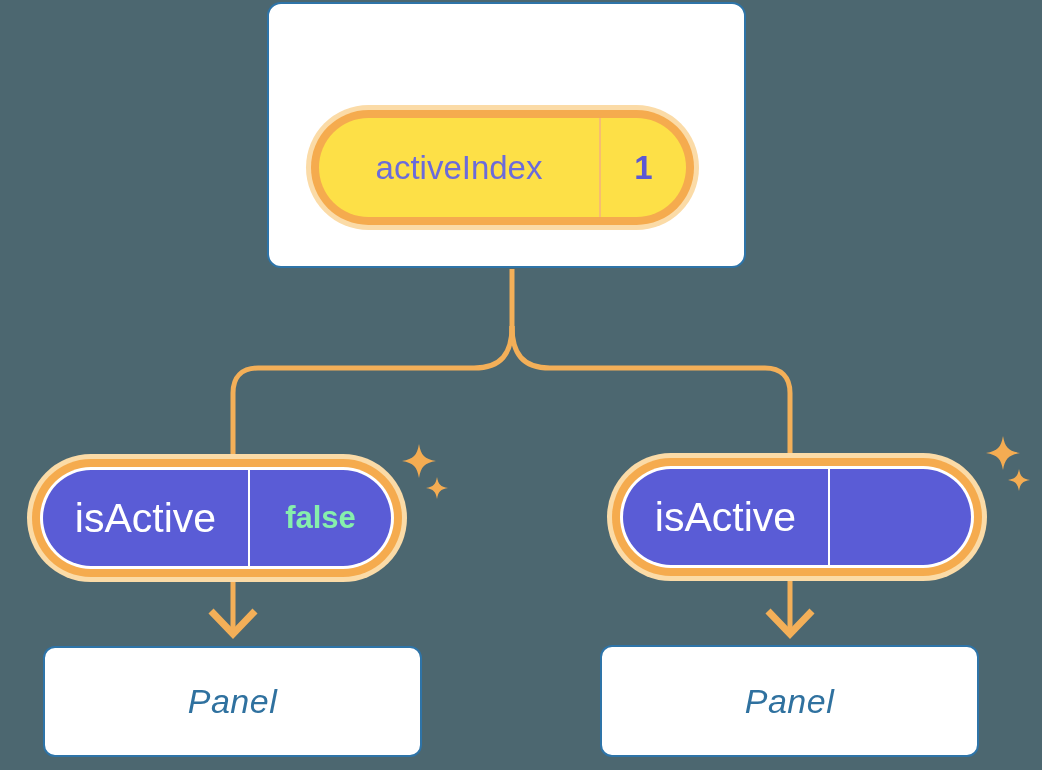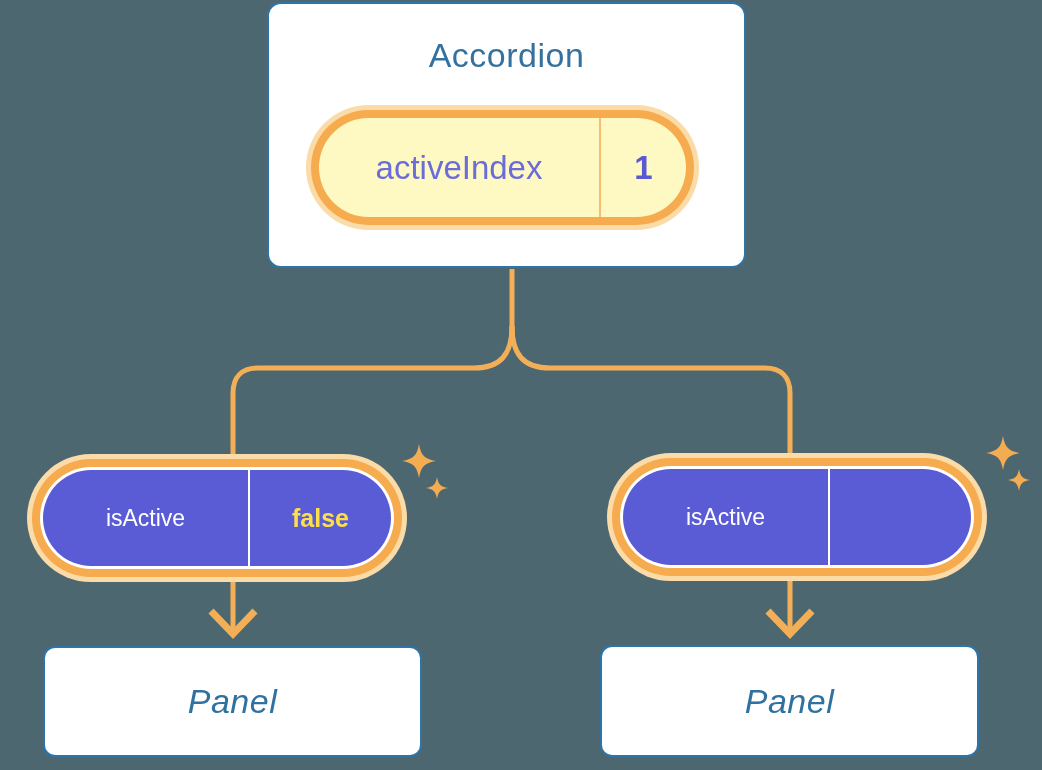--- a/index.html
+++ b/index.html
@@ -90,41 +90,41 @@
     align-items: center;
     justify-content: center;
   }
 
   
   .state-pill {
     position: absolute;
     left: 37px; top: 101px;
     width: 393px; height: 125px;
   }
-  .state-core { background: #fef9c3; }
+  .state-core { background: #fde047; }
   .state-label-cell { width: 280px; }
   .state-divider { width: 2px; background: #F7BD70; }
   .state-value-cell { flex: 1; }
   .state-label { color: #6B6BDB; font-size: 33px; }
   .state-value { color: #5B58D4; font-size: 33px; font-weight: 700; }
 
   
   .prop-pill {
     position: absolute;
     width: 380px; height: 128px;
     z-index: 1;
   }
   .prop-pill-left  { left: 27px;  top: 454px; }
   .prop-pill-right { left: 607px; top: 453px; }
   .prop-core { background: #5A5CD6; }
   .prop-label-cell { width: 205px; }
   .prop-divider { width: 2px; background: #FFFFFF; }
   .prop-value-cell { flex: 1; }
-  .prop-label { color: #FFFFFF; font-size: 23px; }
-  .prop-value { color: #fde047; font-size: 25px; font-weight: 700; }
+  .prop-label { color: #FFFFFF; font-size: 41px; }
+  .prop-value { color: #86efac; font-size: 31px; font-weight: 700; }
 </style>
 </head>
 <body>
 
 <div class="canvas">
 
   <svg class="layer-svg" viewBox="0 0 1042 770" xmlns="http://www.w3.org/2000/svg">
 
     <g fill="none" stroke="#F3AF58" stroke-width="5">
       <path d="M512,269 L512,344"></path>
@@ -145,21 +145,20 @@
       <path transform="translate(419,461) scale(17)" d="M0,-1 C0.12,-0.32 0.32,-0.12 1,0 C0.32,0.12 0.12,0.32 0,1 C-0.12,0.32 -0.32,0.12 -1,0 C-0.32,-0.12 -0.12,-0.32 0,-1 Z"></path>
       <path transform="translate(437,488) scale(11)" d="M0,-1 C0.12,-0.32 0.32,-0.12 1,0 C0.32,0.12 0.12,0.32 0,1 C-0.12,0.32 -0.32,0.12 -1,0 C-0.32,-0.12 -0.12,-0.32 0,-1 Z"></path>
     </g>
     <g fill="#F4AC52">
       <path transform="translate(1003,453) scale(17)" d="M0,-1 C0.12,-0.32 0.32,-0.12 1,0 C0.32,0.12 0.12,0.32 0,1 C-0.12,0.32 -0.32,0.12 -1,0 C-0.32,-0.12 -0.12,-0.32 0,-1 Z"></path>
       <path transform="translate(1019,480) scale(11)" d="M0,-1 C0.12,-0.32 0.32,-0.12 1,0 C0.32,0.12 0.12,0.32 0,1 C-0.12,0.32 -0.32,0.12 -1,0 C-0.32,-0.12 -0.12,-0.32 0,-1 Z"></path>
     </g>
   </svg>
 
   <div class="card root-card">
-    <div class="card-title">Accordion</div>
     <div class="state-pill">
       <div class="ring-outer">
         <div class="ring-mid">
           <div class="pill-core state-core">
             <div class="cell state-label-cell">
               <span class="state-label">activeIndex</span>
             </div>
             <div class="state-divider"></div>
             <div class="cell state-value-cell">
               <span class="state-value">1</span>

